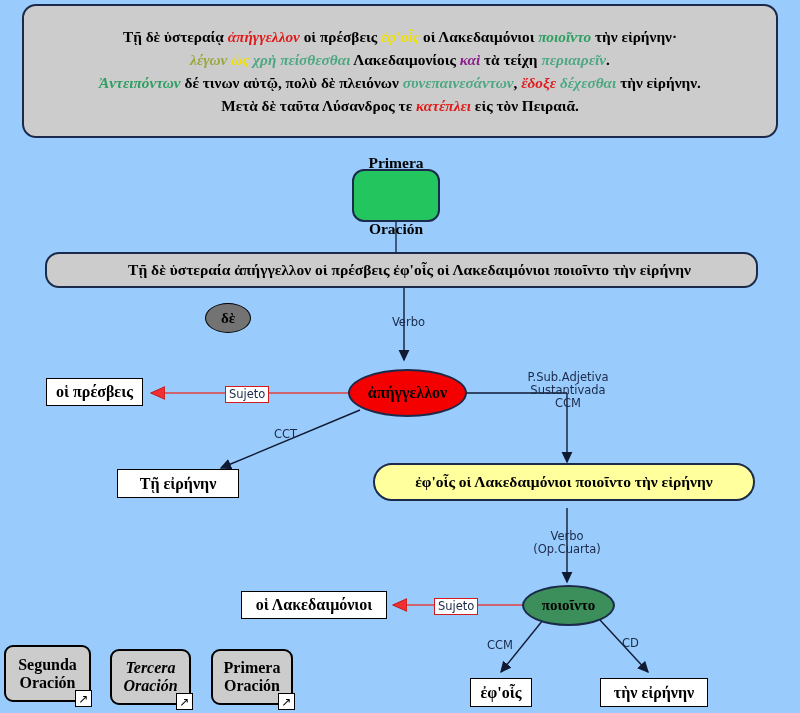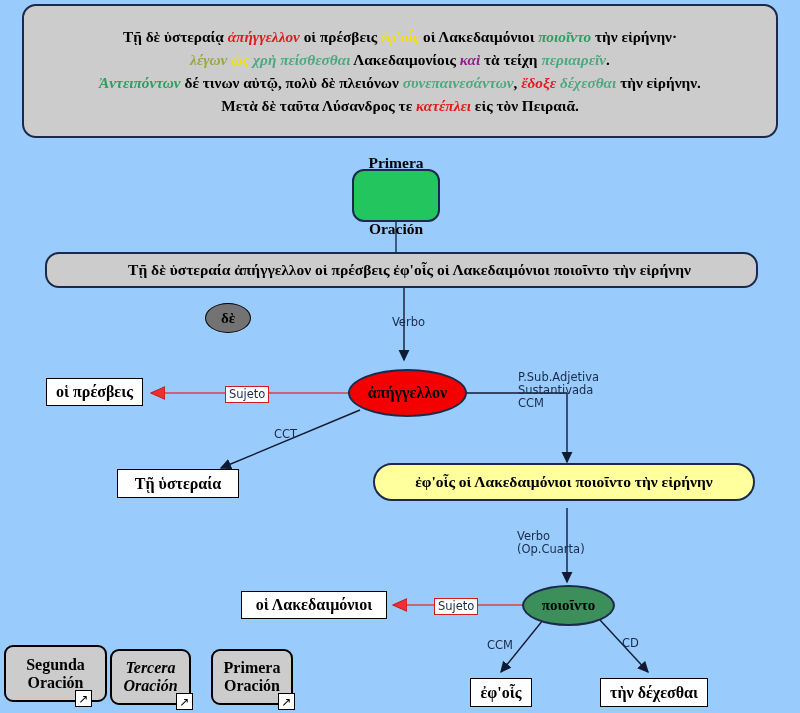--- a/index.html
+++ b/index.html
@@ -60,21 +60,21 @@
     display:flex;align-items:center;justify-content:center;
     font-weight:bold;color:#000;white-space:nowrap;
   }
   .ell-red{background:#f40000;border:2px solid #1b2a4a;font-size:16px;}
   .ell-green{background:#3c8f5a;border:2px solid #1b2a4a;font-size:15px;}
   .ell-yellow{background:#737373;border:1.5px solid #000;font-size:15px;}
 
   
   .elabel{
     position:absolute;font-family:"DejaVu Sans",sans-serif;
-    font-size:11.5px;color:#1b2a4a;white-space:nowrap;text-align:left;
+    font-size:11.5px;color:#1b2a4a;white-space:nowrap;text-align:center;
     line-height:13px;
   }
   .rolebadge{
     position:absolute;box-sizing:border-box;
     border:1px solid #d41b1b;background:#ffffff;color:#1b2a4a;
     font-family:"DejaVu Sans",sans-serif;font-size:11.5px;
     padding:0px 3px 1px 3px;line-height:14px;white-space:nowrap;
   }
 
   
@@ -148,41 +148,41 @@
 
   <div class="ellipse ell-red" style="left:348px;top:369px;width:119px;height:48px;">
     <span>ἀπήγγελλον</span>
   </div>
 
   <div class="wbox" style="left:46px;top:378px;width:97px;height:28px;">
     <span>οἱ πρέσβεις</span>
   </div>
 
   <div class="wbox" style="left:117px;top:469px;width:122px;height:29px;">
-    <span>Τῇ ὑστεραία</span>
+    <span>Τῇ εἰρήνην</span>
   </div>
 
   <div class="yellowbox" style="left:373px;top:463px;width:382px;height:38px;">
     <span>ἐφ'οἷς οἱ Λακεδαιμόνιοι ποιοῖντο τὴν εἰρήνην</span>
   </div>
 
   <div class="ellipse ell-green" style="left:522px;top:585px;width:93px;height:41px;">
     <span>ποιοῖντο</span>
   </div>
 
   <div class="wbox" style="left:241px;top:591px;width:146px;height:28px;">
     <span>οἱ Λακεδαιμόνιοι</span>
   </div>
 
   <div class="wbox" style="left:470px;top:678px;width:62px;height:29px;">
     <span>ἐφ'οἷς</span>
   </div>
 
   <div class="wbox" style="left:600px;top:678px;width:108px;height:29px;">
-    <span>τὴν δέχεσθαι</span>
+    <span>τὴν εἰρήνην</span>
   </div>
 
   <div class="elabel" style="left:385px;top:316px;width:40px;text-align:right;">
     <span>Verbo</span>
   </div>
 
   <div class="rolebadge" style="left:225px;top:386px;">
     <span>Sujeto</span>
   </div>
 
@@ -206,21 +206,21 @@
   </div>
 
   <div class="elabel" style="left:487px;top:639px;">
     <span>CCM</span>
   </div>
 
   <div class="elabel" style="left:622px;top:637px;">
     <span>CD</span>
   </div>
 
-  <div class="navbtn" style="left:4px;top:645px;width:103px;height:57px;">
+  <div class="navbtn" style="left:4px;top:645px;width:87px;height:57px;">
     <span>Segunda</span>
     <span>Oración</span>
   </div>
   <div class="gotoicon" style="left:75px;top:690px;">
     <span>↗</span>
   </div>
 
   <div class="navbtn" style="left:110px;top:649px;width:81px;height:56px;font-style:italic;">
     <span>Tercera</span>
     <span>Oración</span>

